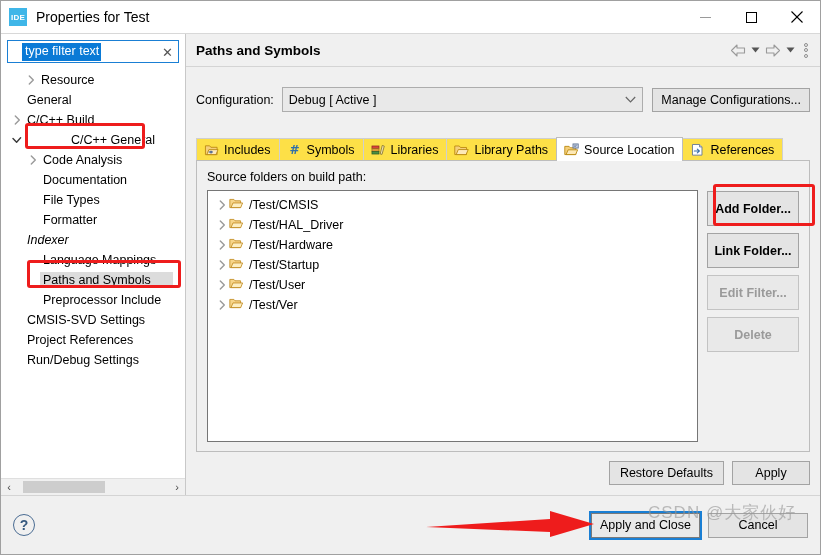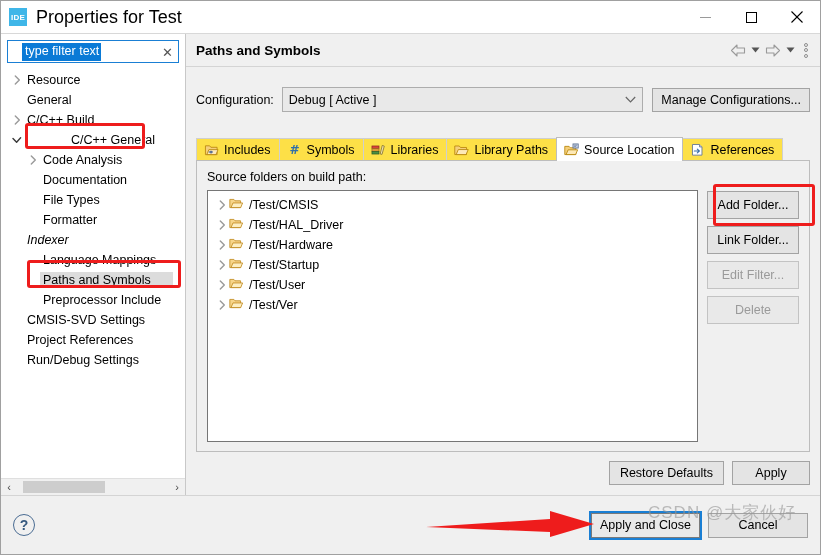--- a/index.html
+++ b/index.html
@@ -35,21 +35,21 @@
     width: 18px; height: 18px;
     margin-left: 8px; margin-right: 9px;
     background: #3fb6e8;
     color: #ffffff;
     font-size: 8px; font-weight: bold;
     display: flex; align-items: center; justify-content: center;
     letter-spacing: 0.3px;
     font-family: "Liberation Sans", sans-serif;
   }
   .title-text {
-    font-size: 18px;
+    font-size: 14px;
     color: #000;
   }
   .win-btns {
     position: absolute; right: 0; top: 0;
     height: 32px; display: flex;
   }
   .win-btn {
     width: 46px; height: 32px;
     display: flex; align-items: center; justify-content: center;
   }
@@ -287,21 +287,21 @@
     width: 14px; flex: 0 0 14px;
     color: #9a9a9a; font-size: 11px;
     display: flex; align-items: center; justify-content: center;
   }
   .lrow .ficon { width: 16px; flex: 0 0 16px; margin-right: 4px; }
   .sidebtns {
     width: 92px; flex: 0 0 92px;
     display: flex; flex-direction: column; gap: 7px;
     padding-top: 1px;
   }
-  .sidebtns .btn { width: 92px; height: 28px; }
+  .sidebtns .btn { width: 92px; height: 35px; font-weight: bold; }
 
   
   .pane-foot {
     flex: 0 0 auto;
     display: flex; justify-content: flex-end;
     gap: 8px;
     padding: 9px 0 10px 0;
   }
   .pane-foot .btn { height: 24px; min-width: 78px; padding: 0 10px; }
 
@@ -390,21 +390,21 @@
   <div class="main">
 
     <div class="sidebar">
       <div class="filter-wrap">
         <div class="filter-box">
           <span class="filter-value">type filter text</span>
           <span class="filter-clear">✕</span>
         </div>
       </div>
       <div class="tree" id="sidebar-tree">
-          <div class="tnode" style="padding-left: 8px;">
+          <div class="tnode" style="padding-left: 22px;">
             <span class="arw">
               <svg width="7" height="10" viewBox="0 0 7 10">
                 <path d="M1.3 1 L5.3 5 L1.3 9" fill="none" stroke="#9a9a9a" stroke-width="1.4" stroke-linecap="round" stroke-linejoin="round"></path>
               </svg>
             </span>
             <span class="lbl">Resource</span>
           </div>
           <div class="tnode" style="padding-left: 8px;">
             <span class="arw"></span>
             <span class="lbl">General</span>

